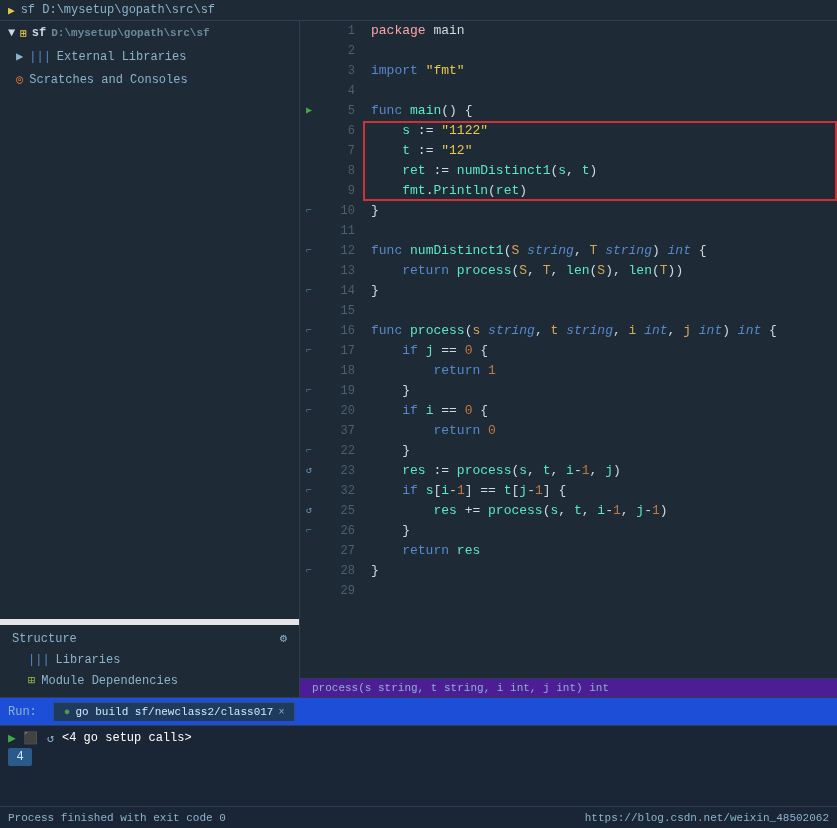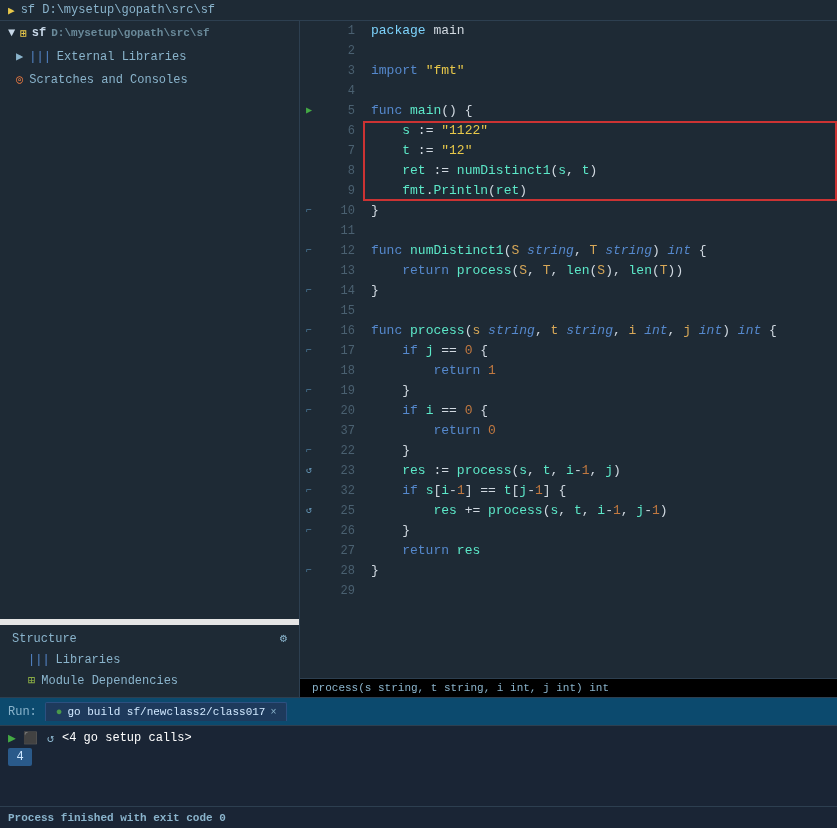--- a/index.html
+++ b/index.html
@@ -140,43 +140,44 @@
       line-height: 20px;
       white-space: pre;
       display: flex;
       align-items: center;
       position: relative;
     }
 
     
     .kw-func { color: #5588cc; } 
     .kw-blue { color: #5588cc; } 
-    .kw-pkg { color: #7dd3fc; }
+    .kw-pkg { color: #fca5a5; }
     .str { color: #e8c84a; } 
     .var { color: #5ce8c8; } 
     .fn { color: #5ce8c8; } 
     .param { color: #d8a858; } 
     .type { color: #5588cc; font-style: italic; } 
     .num { color: #c07840; } 
     .plain { color: #d0d8e0; }
 
     
     .run-panel {
       background: #1e2a35;
       border-top: 1px solid #2d3f50;
       display: flex;
       flex-direction: column;
     }
     .run-tab-bar {
       display: flex;
       align-items: center;
-      background: #0c4a6e;
+      background: #1d4ed8;
       border-bottom: 1px solid #2d3f50;
       padding: 0 8px;
       height: 28px;
+      gap: 8px;
     }
     .run-label {
       color: #8ab4cc;
       font-size: 12px;
       margin-right: 8px;
     }
     .run-tab {
       display: flex;
       align-items: center;
       gap: 5px;
@@ -232,38 +233,38 @@
       background: #1a2535;
       border-top: 1px solid #2d3f50;
       padding: 3px 8px;
       display: flex;
       align-items: center;
       justify-content: space-between;
       font-size: 11px;
       color: #8ab4cc;
       height: 22px;
     }
-    .status-left { display: flex; align-items: center; gap: 8px; font-weight: bold; }
+    .status-left { display: flex; align-items: center; gap: 8px; }
     .run-btn {
       color: #44aa44;
       cursor: pointer;
       font-size: 13px;
     }
     .stop-btn {
       color: #8ab4cc;
       cursor: pointer;
     }
     .restart-btn {
       color: #8ab4cc;
       cursor: pointer;
     }
 
     
     .hint-bar {
-      background: #000000;
+      background: #4c1d95;
       border-top: 1px solid #2d3f50;
       padding: 3px 12px;
       font-size: 11px;
       color: #8ab4cc;
     }
 
     .line-nums-and-markers {
       display: flex;
       flex-direction: row;
     }
@@ -457,14 +458,15 @@
       </div>
       <div>
         <span class="run-output-number">4</span>
       </div>
     </div>
   </div>
   <div class="status-bar">
     <div class="status-left">
       <span>Process finished with exit code 0</span>
     </div>
+    <span>https://blog.csdn.net/weixin_48502062</span>
   </div>
 </div>
 
 </body></html>

